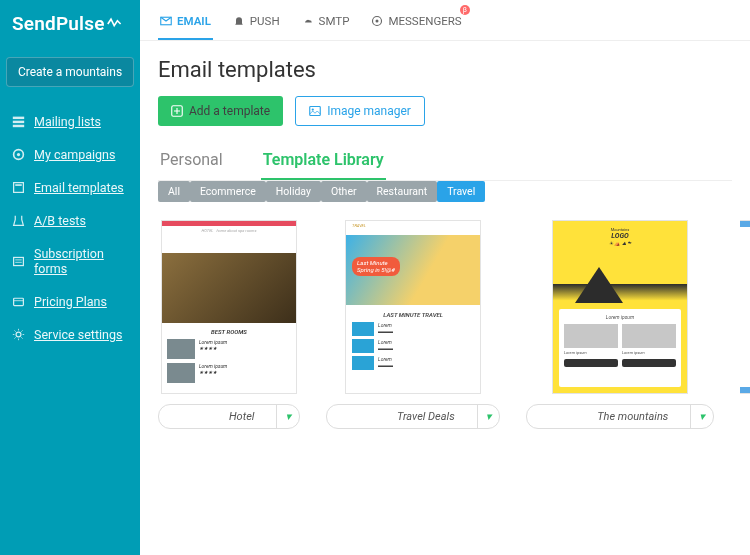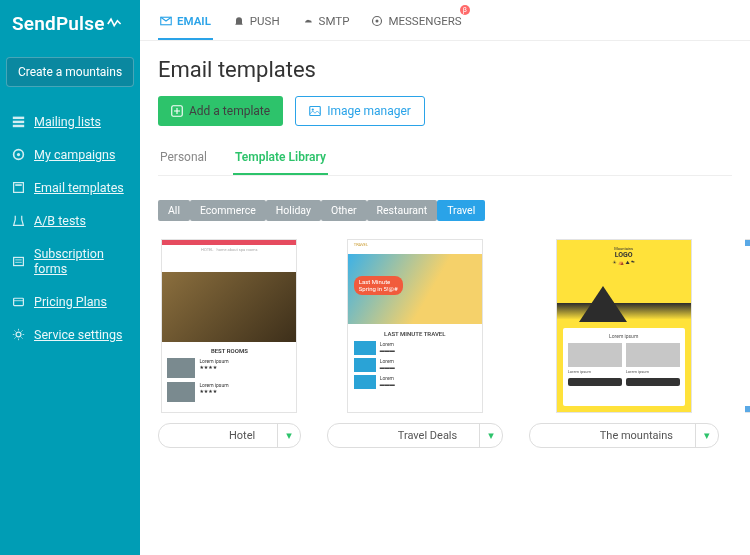--- a/index.html
+++ b/index.html
@@ -16,28 +16,28 @@
 .topnav-item { display: flex; align-items: center; gap: 5px; padding: 6px 2px 10px 2px; cursor: pointer; border-bottom: 2px solid transparent; position:relative;}
 .topnav-item.active { color: #2aa3e8; border-bottom-color: #2aa3e8; font-weight:600;}
 .topnav-item svg { width: 12px; height: 12px; }
 .beta { position:absolute; top:-3px; right:-6px; width:10px; height:10px; background:#ff6a6a; border-radius:50%; font-size:7px; color:#fff; display:flex; align-items:center; justify-content:center;}
 .content { padding: 16px 18px; flex: 1; overflow:hidden;}
 h1 { font-size: 22px; color: #333; font-weight: 400; margin-bottom: 14px; }
 .actions { display: flex; gap: 12px; margin-bottom: 18px; }
 .btn-green { background: #2dc36b; color: #404040; border-radius: 3px; padding: 0 13px; font-size: 12px; display: flex; align-items: center; gap: 6px; cursor: pointer; }
 .btn-outline { border: 1px solid #2aa3e8; color: #2aa3e8; border-radius: 3px; padding: 7px 13px; font-size: 12px; display: flex; align-items: center; gap: 6px; cursor: pointer; background:#fff;}
 .btn-green svg, .btn-outline svg { width: 12px; height: 12px; }
-.subtabs { display: flex; gap: 24px; border-bottom: 1px solid #eee; font-size: 12px; margin-bottom: 24px; }
+.subtabs { display: flex; gap: 36px; border-bottom: 1px solid #eee; font-size: 16px; margin-bottom: 0; }
 .subtab { padding: 6px 2px 9px 2px; cursor: pointer; color: #888; }
 .subtab.active { color: #2dc36b; border-bottom: 2px solid #2dc36b; font-weight:600;}
 .filters { display: flex; margin-bottom: 18px; }
 .chip { font-size: 10.5px; padding: 4px 10px; border-radius: 2px; background: #9aa5aa; color: #fff; cursor: pointer; }
 .chip.active { background: #2aa3e8; }
 .gallery { display: flex; gap: 26px; }
-.card { display: flex; flex-direction: column; align-items: center; gap: 10px; flex-shrink:0;}
+.card { display: flex; flex-direction: column; align-items: center; gap: 10px; flex-shrink:0;font-style:italic;}
 .thumb { width: 136px; height: 174px; border: 1px solid #e3e3e3; background: #fafafa; overflow:hidden; display:flex; flex-direction:column;}
 .card-ctrl { display: flex; border: 1px solid #ddd; border-radius: 12px; font-size: 11px; overflow: hidden; padding-left: 48px; }
 .card-ctrl-label { padding: 5px 22px; color: #555; cursor:default;}
 .card-ctrl-caret { border-left: 1px solid #ddd; padding: 5px 8px; color: #2dc36b; cursor: pointer; }
 
 .t-hotel-top{height:32px;background:#fff;border-top:5px solid #e64b5f;font-size:4px;text-align:center;padding:2px;color:#aaa;}
 .t-hotel-hero{height:70px;background:linear-gradient(135deg,#8b6f3e,#3d2f1a);}
 .t-hotel-rooms{flex:1;background:#fff;padding:5px;font-size:5px;color:#333;}
 .t-hotel-rooms .r{display:flex;gap:4px;margin-top:4px;}
 .t-hotel-rooms .r .ph{width:28px;height:20px;background:#7a8a8f;}

